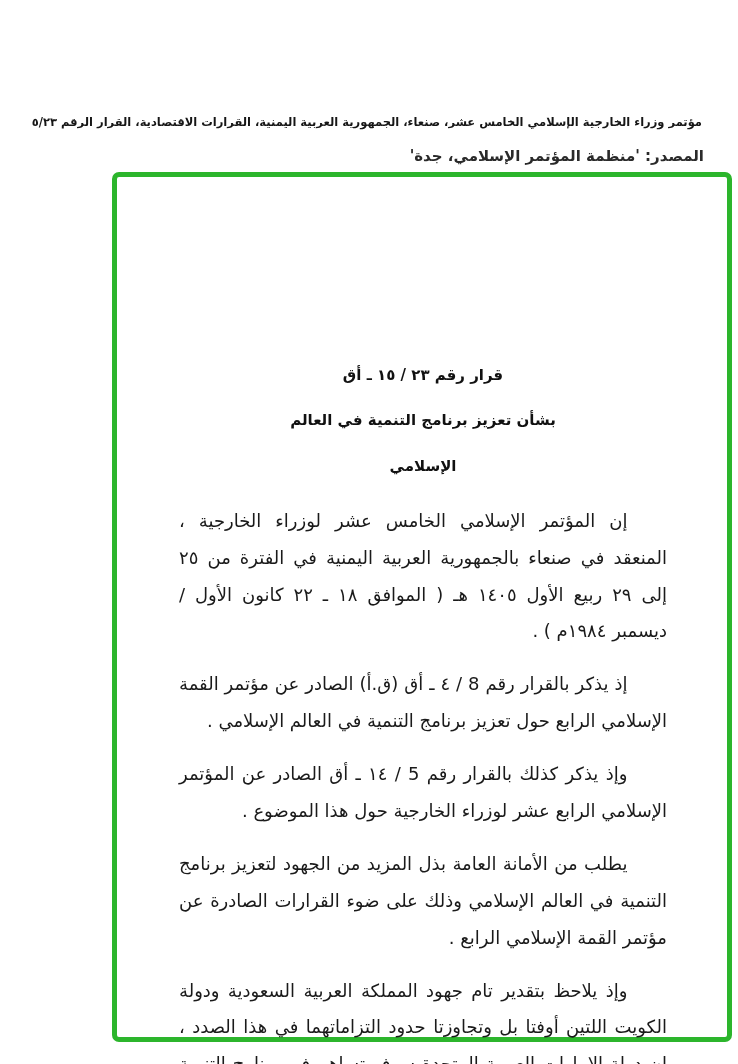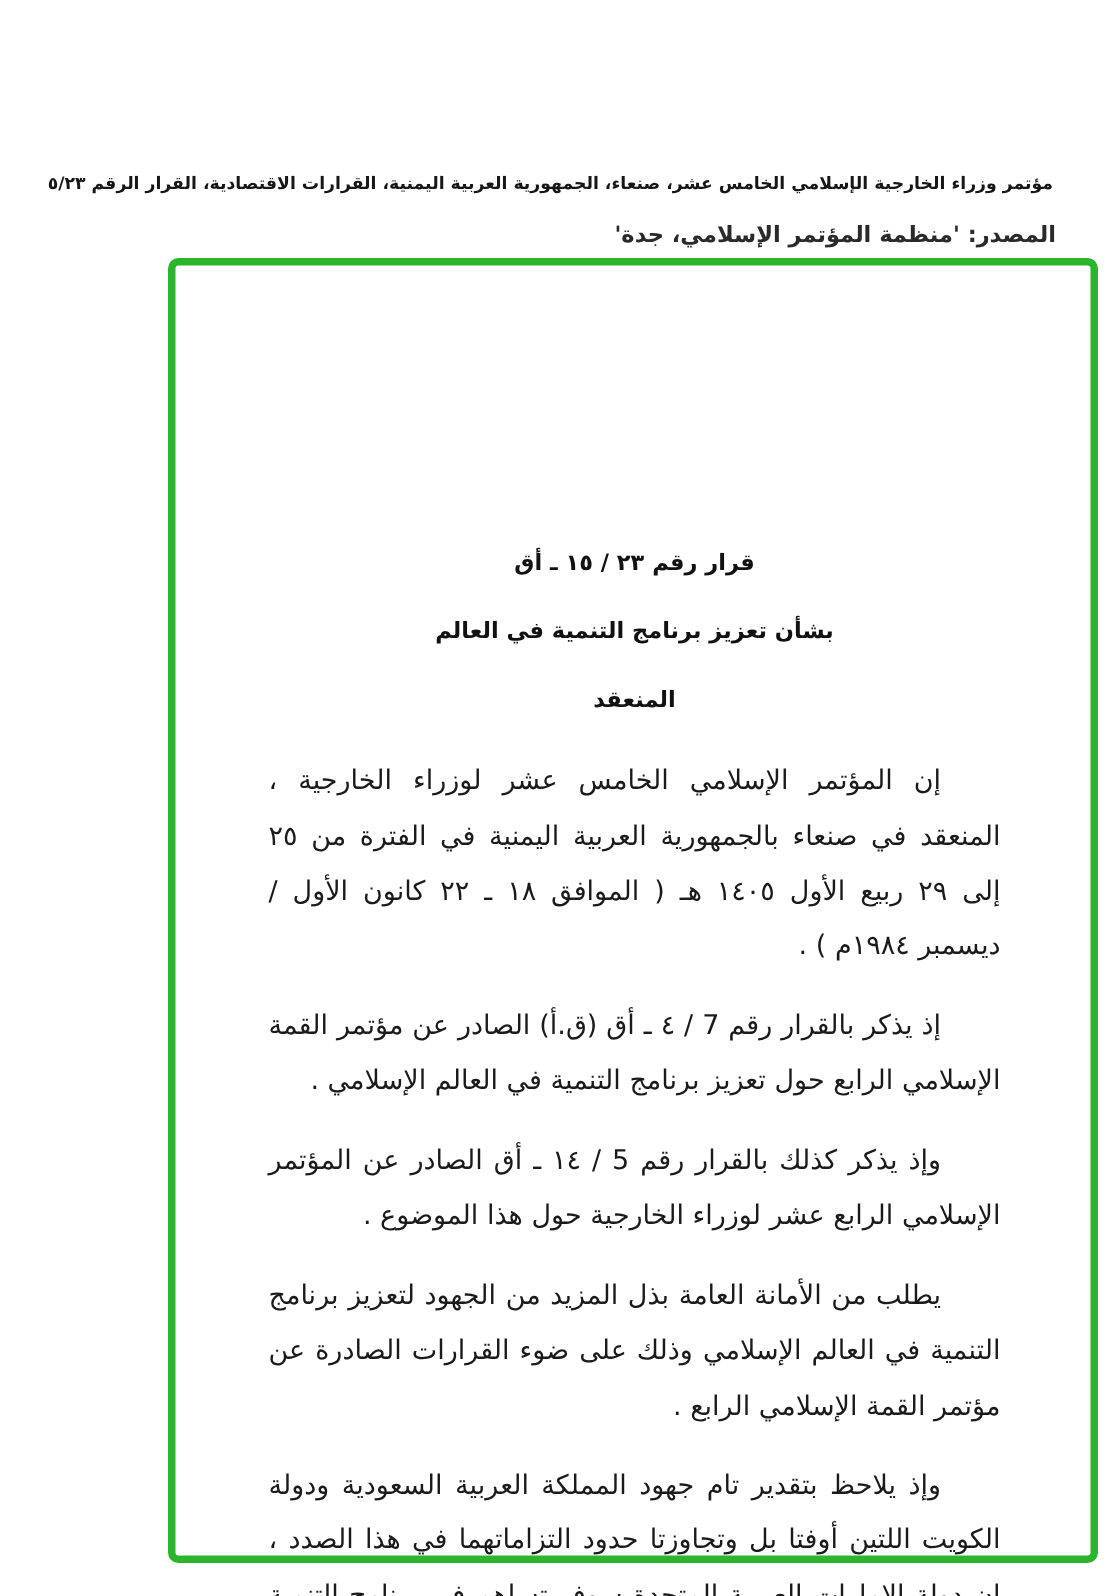--- a/index.html
+++ b/index.html
@@ -82,26 +82,26 @@
   <div class="citation-line1">مؤتمر وزراء الخارجية الإسلامي الخامس عشر، صنعاء، الجمهورية العربية اليمنية، القرارات الاقتصادية، القرار الرقم ١٥/٢٣-أق</div>
   <div class="citation-line2">المصدر:  'منظمة المؤتمر الإسلامي، جدة'</div>
 </div>
 
 <div class="document-frame">
   <div class="document-page">
 
     <div class="resolution-title">
       <div>قرار رقم ٢٣ / ١٥ ـ أق</div>
       <div>بشأن تعزيز برنامج التنمية في العالم</div>
-      <div>المنعقد</div>
+      <div>الإسلامي</div>
     </div>
 
     <p class="para">إن المؤتمر الإسلامي الخامس عشر لوزراء الخارجية ، المنعقد في صنعاء بالجمهورية العربية اليمنية في الفترة من ٢٥ إلى ٢٩ ربيع الأول ١٤٠٥ هـ ( الموافق ١٨ ـ ٢٢ كانون الأول / ديسمبر ١٩٨٤م ) .</p>
 
-    <p class="para">إذ يذكر بالقرار رقم 7 / ٤ ـ أق (ق.أ) الصادر عن مؤتمر القمة الإسلامي الرابع حول تعزيز برنامج التنمية في العالم الإسلامي .</p>
+    <p class="para">إذ يذكر بالقرار رقم 8 / ٤ ـ أق (ق.أ) الصادر عن مؤتمر القمة الإسلامي الرابع حول تعزيز برنامج التنمية في العالم الإسلامي .</p>
 
     <p class="para">وإذ يذكر كذلك بالقرار رقم 5 / ١٤ ـ أق الصادر عن المؤتمر الإسلامي الرابع عشر لوزراء الخارجية حول هذا الموضوع .</p>
 
     <p class="para">يطلب من الأمانة العامة بذل المزيد من الجهود لتعزيز برنامج التنمية في العالم الإسلامي وذلك على ضوء القرارات الصادرة عن مؤتمر القمة الإسلامي الرابع .</p>
 
     <p class="para">وإذ يلاحظ بتقدير تام جهود المملكة العربية السعودية ودولة الكويت اللتين أوفتا بل وتجاوزتا حدود التزاماتهما في هذا الصدد ، إن دولة الإمارات العربية المتحدة سوف تساهم في برنامج التنمية في العالم الإسلامي وذلك حسب ماتم ذكره في تقرير الشؤون الاقتصادية والمالية المنبثقة عن مؤتمر القمة الإسلامي الرابع .</p>
 
     <div class="end-divider"></div>
 
   </div>

